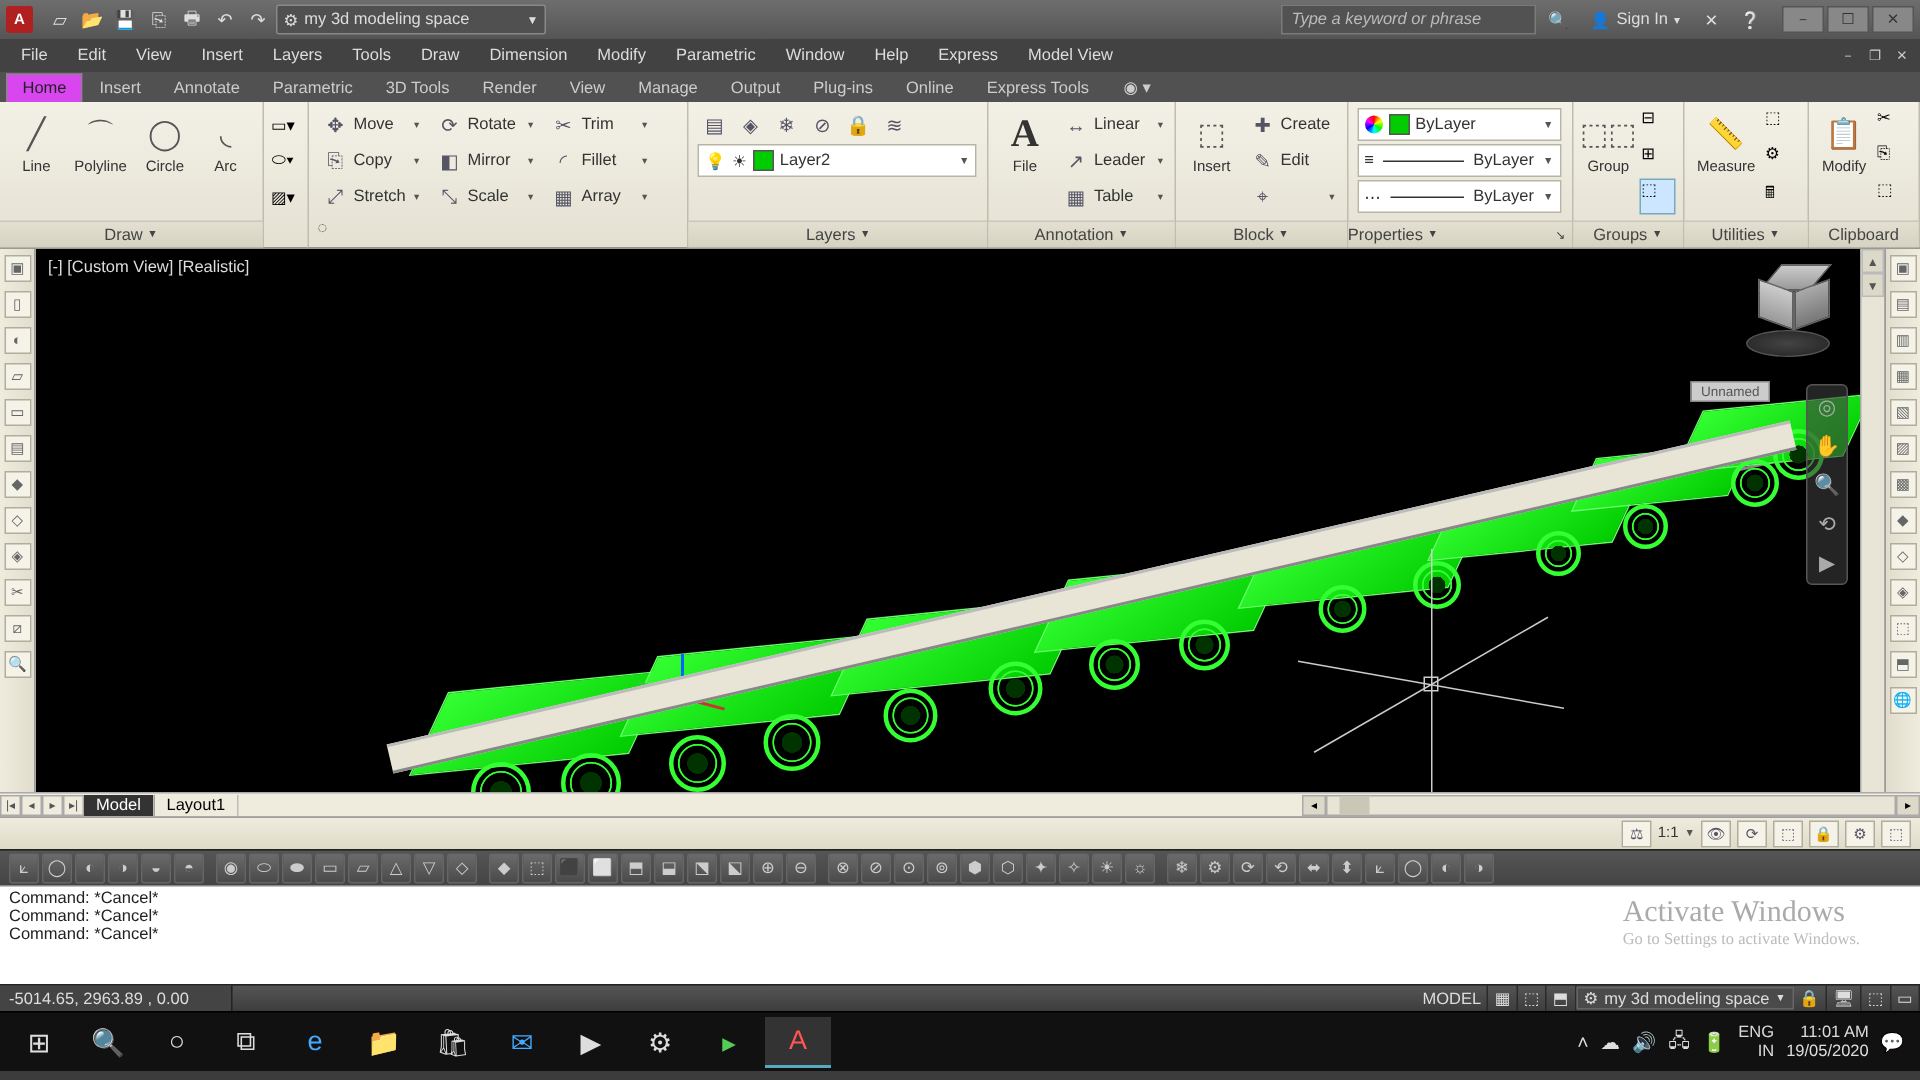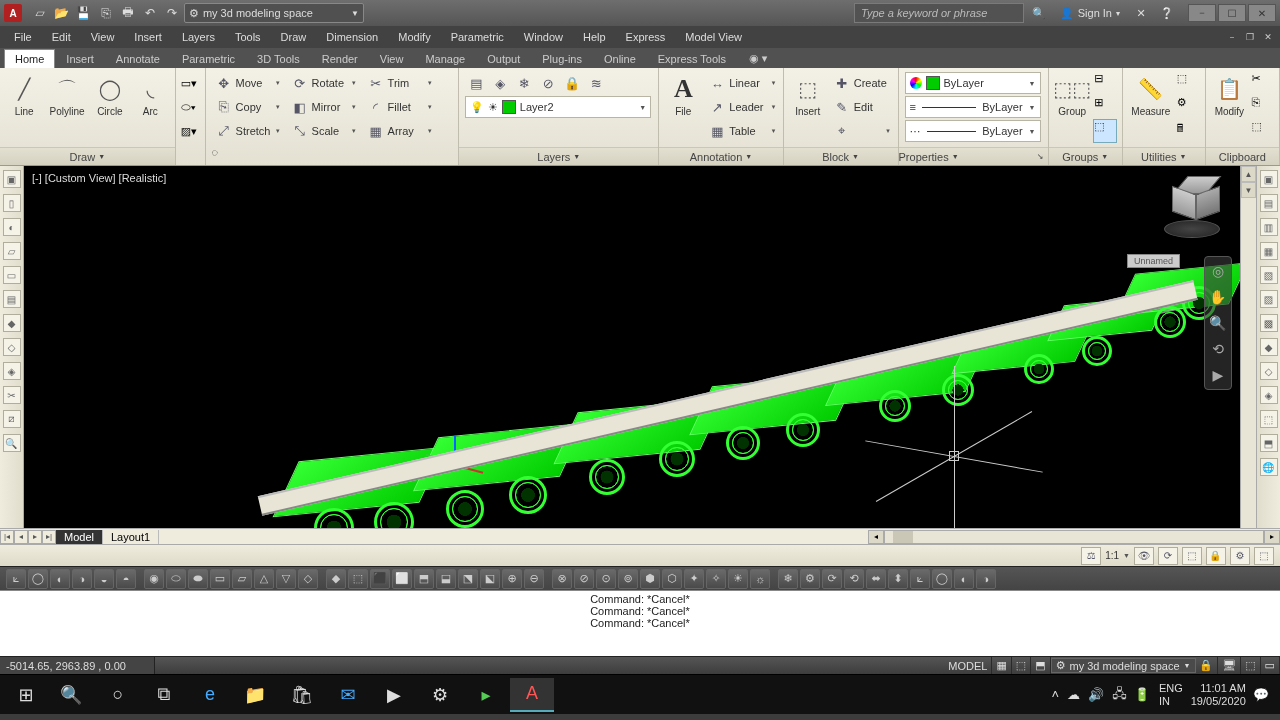--- a/index.html
+++ b/index.html
@@ -21,21 +21,21 @@
 
 
 .menubar { height: 22px; background:#424242; display:flex; align-items:center; padding:0 4px; color:#ddd;}
 .menubar .mitem { padding:2px 10px; cursor:pointer;}
 .menubar .mdiwin{ margin-left:auto; display:flex; gap:2px;}
 .menubar .mdiwin div{width:16px;height:14px;color:#ccc;font-size:9px;display:flex;align-items:center;justify-content:center;cursor:pointer;}
 
 
 .ribtabs { height: 20px; background:#515151; display:flex; align-items:flex-end; padding-left:4px;}
 .ribtabs .rtab { padding:3px 10px; color:#ccc; background:#515151; cursor:pointer; border:1px solid transparent; border-bottom:none;}
-.ribtabs .rtab.active { background:#ffffff; color:#222; border-color:#888;}
+.ribtabs .rtab.active { background:#d946ef; color:#222; border-color:#888;}
 .ribtabs .focus { margin-left:6px; color:#ccc; cursor:pointer; padding:3px 6px;}
 
 
 .ribbon { height:98px; background:linear-gradient(#f3f1e6,#e4e1d3); border-bottom:1px solid #9a9a90; display:flex;}
 .panel { border-right:1px solid #c0bdae; display:flex; flex-direction:column;}
 .panel .pbody { flex:1; display:flex; align-items:flex-start; padding:4px 6px 0 6px; gap:4px;}
 .panel .ptitle { height:18px; background:linear-gradient(#e3e0d1,#d5d2c2); text-align:center; font-size:10px; color:#444; display:flex; align-items:center; justify-content:center; gap:3px; border-top:1px solid #cac7b6;}
 .ptitle .drop{font-size:7px;}
 .bigbtn { display:flex; flex-direction:column; align-items:center; gap:2px; padding:2px 4px; cursor:pointer; min-width:36px;}
 .bigbtn .ic { width:30px; height:30px; display:flex; align-items:center; justify-content:center; font-size:20px; color:#555;}
@@ -106,21 +106,21 @@
 .annorow{height:22px;background:linear-gradient(#efecde,#dedbc9);border-top:1px solid #aaa;display:flex;align-items:center;justify-content:flex-end;padding:0 6px;gap:4px;}
 .annorow .ab{width:20px;height:18px;border:1px solid #b0ad9d;background:#f5f3e8;cursor:pointer;display:flex;align-items:center;justify-content:center;font-size:10px;color:#556;}
 
 
 .toolrow{height:24px;background:linear-gradient(#555,#444);display:flex;align-items:center;padding:0 6px;gap:2px;border-top:1px solid #222;}
 .toolrow .tb{width:20px;height:20px;border:1px solid #666;background:linear-gradient(#6a6a6a,#4a4a4a);cursor:pointer;display:flex;align-items:center;justify-content:center;font-size:11px;color:#ccc;border-radius:2px;}
 .toolrow .sep{width:4px;}
 
 
 .cmdwin{height:66px;background:#fff;border-top:1px solid #888;padding:2px 6px;font-family:Consolas,monospace;font-size:11px;color:#222;overflow:hidden;position:relative;}
-.cmdwin .line{white-space:pre;text-align:center;}
+.cmdwin .line{white-space:pre;}
 .cmdwin .watermark{position:absolute;right:40px;top:6px;text-align:left;}
 .cmdwin .watermark .t1{color:#aaa;font-size:20px;font-family:"Segoe UI";}
 .cmdwin .watermark .t2{color:#bbb;font-size:11px;font-family:"Segoe UI";}
 
 
 .statusbar{height:18px;background:linear-gradient(#555,#3d3d3d);display:flex;align-items:center;color:#ddd;font-size:10px;border-top:1px solid #222;}
 .statusbar .coords{width:155px;background:#444;padding:0 6px;height:100%;display:flex;align-items:center;border-right:1px solid #222;}
 .statusbar .stbtn{padding:0 4px;height:100%;display:flex;align-items:center;border-right:1px solid #2a2a2a;cursor:pointer;}
 .statusbar .stbtn.on{background:#8ab7e8;color:#123;}
 .statusbar .stspacer{flex:1;}
@@ -663,20 +663,24 @@
     <div class="tb">◐</div>
     <div class="tb">◑</div>
   </div>
 
 <div class="cmdwin">
   <div id="cmdlines">
       <div class="line">Command: *Cancel*</div>
       <div class="line">Command: *Cancel*</div>
       <div class="line">Command: *Cancel*</div>
     </div>
+  <div class="watermark">
+    <div class="t1">Activate Windows</div>
+    <div class="t2">Go to Settings to activate Windows.</div>
+  </div>
 </div>
 
 <div class="statusbar">
   <div class="coords">-5014.65, 2963.89 , 0.00</div>
   <div class="stspacer"></div>
   <div class="stbtn">MODEL</div>
   <div class="stbtn">▦</div>
   <div class="stbtn">⬚</div>
   <div class="stbtn">⬒</div>
   <div class="stcombo">
@@ -702,21 +706,21 @@
   <div class="tkbtn">▶</div>
   <div class="tkbtn">⚙</div>
   <div class="tkbtn" style="color:#5c5">▸</div>
   <div class="tkbtn active" style="color:#f55">A</div>
   <div class="tray">
     <span class="trayic">˄</span>
     <span class="trayic">☁</span>
     <span class="trayic">🔊</span>
     <span class="trayic">🖧</span>
     <span class="trayic">🔋</span>
-    <div style="text-align:left;line-height:1.1">
+    <div style="text-align:right;line-height:1.1">
       <div>ENG</div>
       <div>IN</div>
     </div>
     <div class="clock">
       <div>11:01 AM</div>
       <div>19/05/2020</div>
     </div>
     <span class="trayic">💬</span>
   </div>
 </div>

